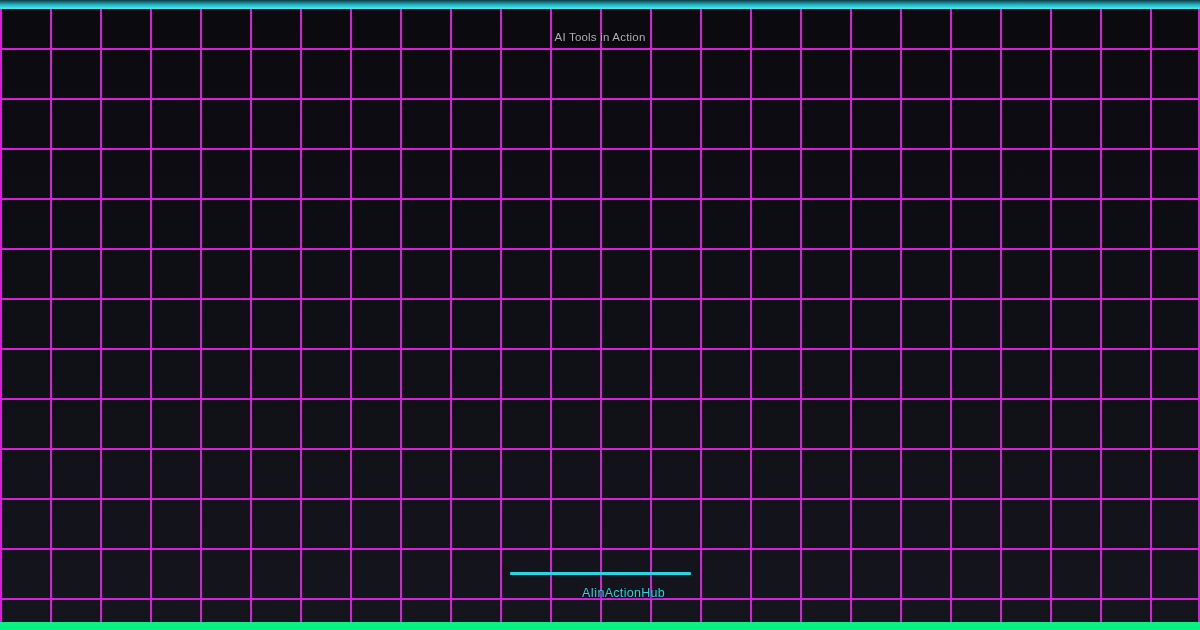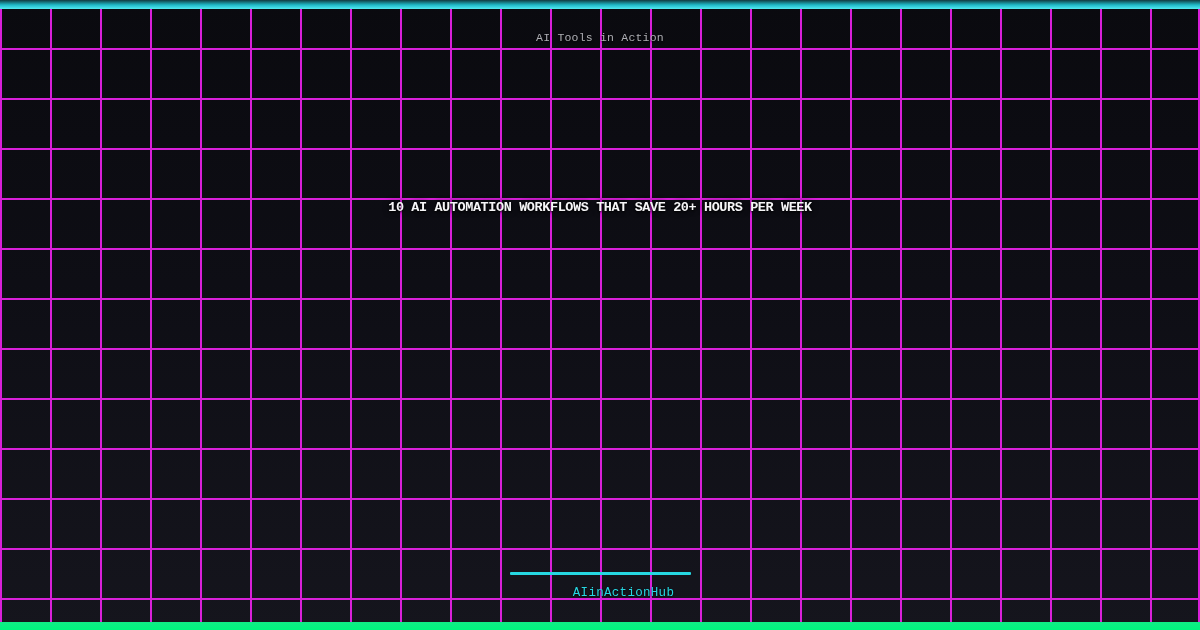--- a/index.html
+++ b/index.html
@@ -25,21 +25,21 @@
 
   .banner {
     position: relative;
     width: 1200px;
     height: 630px;
     overflow: hidden;
     background: linear-gradient(180deg,
       var(--background-top) 0%,
       var(--background-mid) 45%,
       var(--background-bottom) 100%);
-    font-family: Liberation Mono, monospace;
+    font-family: Liberation Sans, sans-serif;
   }
 
   
   .grid-overlay {
     position: absolute;
     inset: 0;
     background-image:
       linear-gradient(90deg,  var(--grid-line) 0, var(--grid-line) 2px, transparent 2px),
       linear-gradient(180deg, var(--grid-line) 0, var(--grid-line) 2px, transparent 2px),
       linear-gradient(var(--grid-line), var(--grid-line));
@@ -124,20 +124,19 @@
 </head>
 <body>
 
 <div class="banner">
   <div class="grid-overlay"></div>
 
   <div class="top-bar"></div>
 
   <div class="kicker">AI Tools in Action</div>
 
-  <h1 class="main-title">10 AI AUTOMATION WORKFLOWS THAT SAVE 20+ HOURS PER WEEK</h1>
 
   <div class="brand-underline"></div>
 
   <div class="brand-name">AIinActionHub</div>
 
   <div class="bottom-bar"></div>
 </div>
 
 </body></html>

